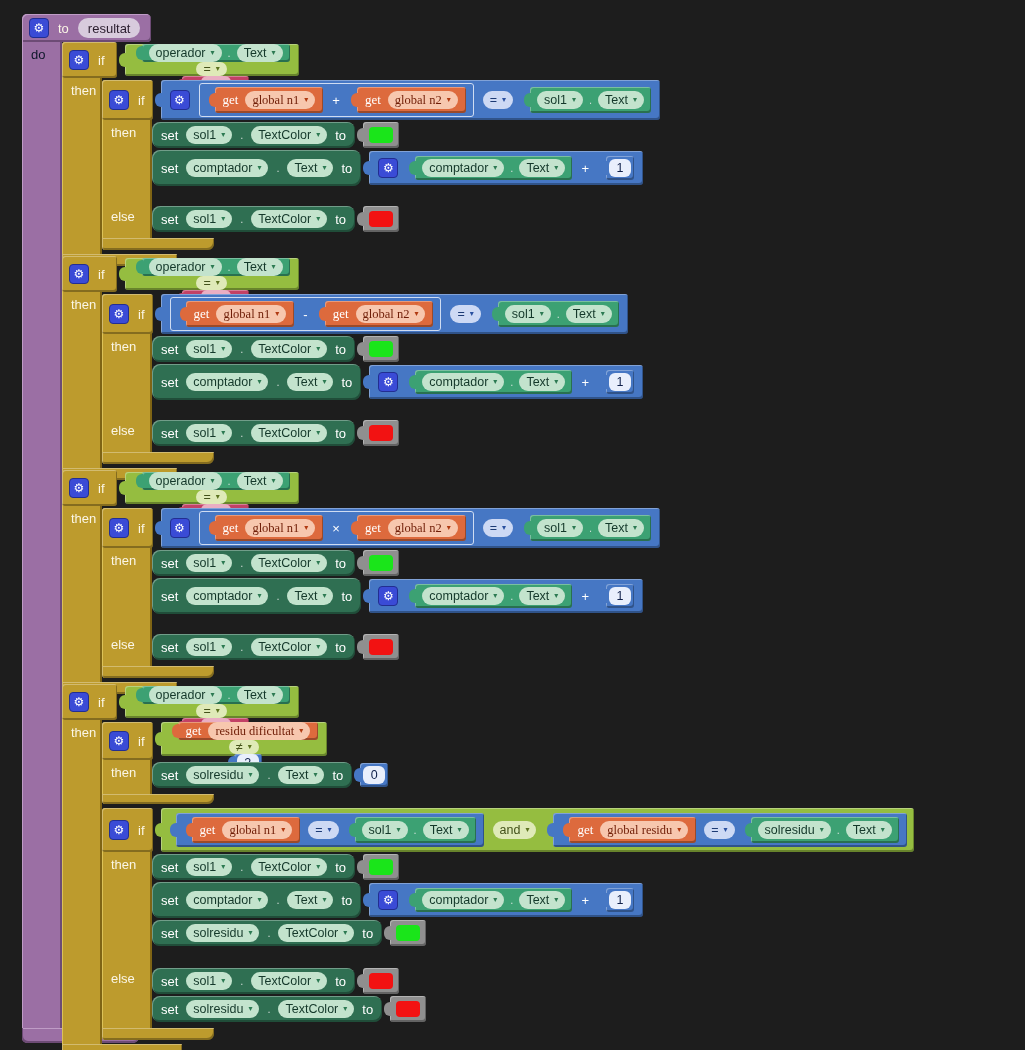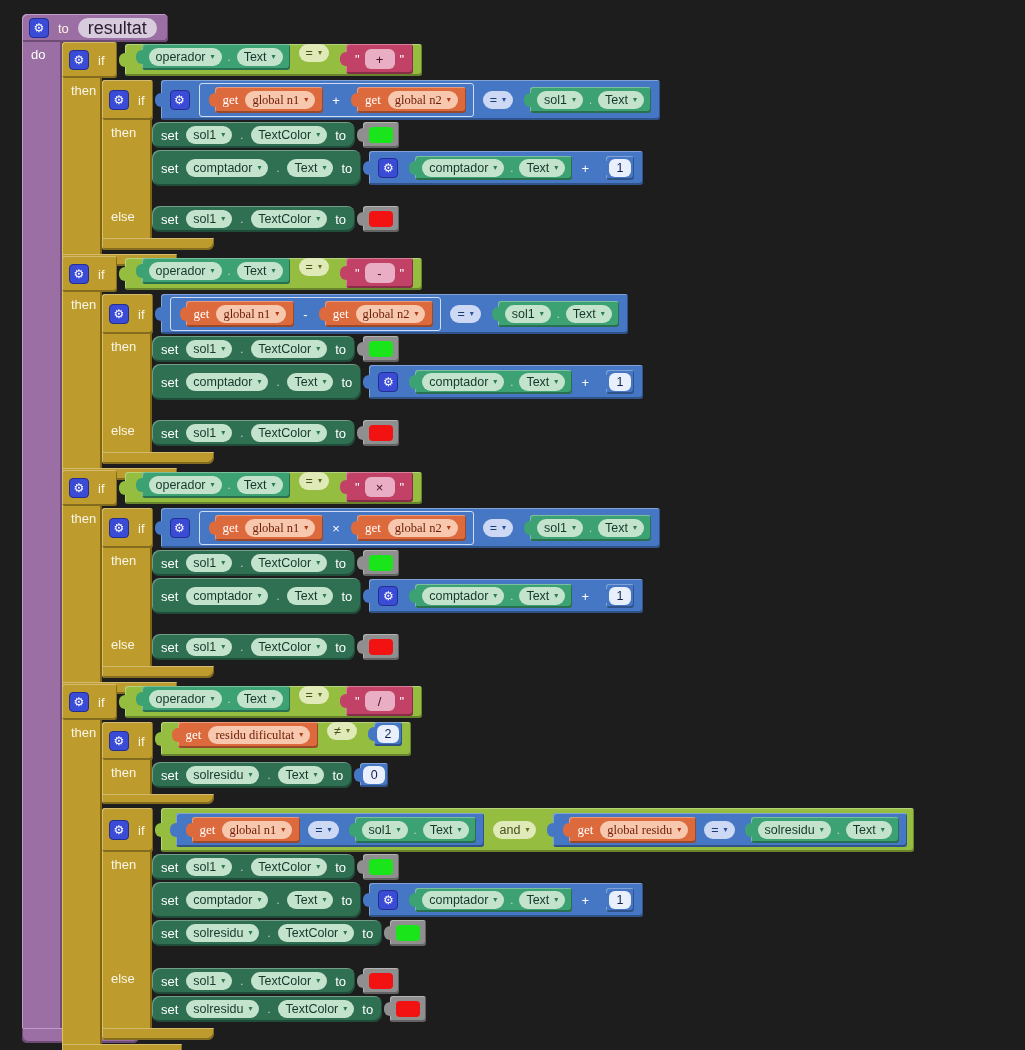--- a/index.html
+++ b/index.html
@@ -32,22 +32,22 @@
   .chead.inner{height:40px;padding-right:8px;}
   .cspine{width:var(--sw);flex:none;box-sizing:border-box;padding:5px 0 0 9px;color:#fbf6e6;}
   .cspine.gap{height:14px;}
   .cspine.gap16{height:16px;}
   .stack{display:flex;flex-direction:column;align-items:flex-start;padding:2px 0;}
   .cfoot{height:12px;width:115px;background:#bd9b2d;border-radius:0 0 6px 4px;margin-top:2px;
          position:relative;z-index:1;}
   .cfoot.inner{width:112px;}
   .cfoot.big{height:14px;width:120px;}
   
-  .limeblk{background:#95bd40;height:32px;display:flex;align-items:flex-start;gap:9px;padding:0 9px;
-           margin-top:2px;color:#fff;}
+  .limeblk{background:#95bd40;height:32px;display:flex;align-items:center;padding:0 9px;
+           margin-top:2px;color:#fff;flex-direction:column;}
   .limeblk.h34{height:34px;}
   .andblk{background:#95bd40;height:44px;display:flex;align-items:center;gap:9px;padding:0 7px;color:#fff;}
   .cget{background:#3ca173;height:26px;display:flex;align-items:center;gap:6px;padding:0 7px;color:#fff;}
   .cget.sm{height:24px;}
   .txtlit{background:#c24166;height:30px;display:flex;align-items:center;gap:5px;padding:0 9px;color:#fff;}
   .txtfield{background:#e9aec3;color:#4a0c28;min-width:24px;height:20px;border-radius:6px;
             display:flex;align-items:center;justify-content:center;padding:0 3px;}
   .q{color:#fff;}
   .mathblk{background:#4677c4;height:40px;display:flex;align-items:center;gap:9px;padding:0 9px;color:#fff;}
   .mathsub{border:1px solid #cfdcf2;border-radius:3px;background:#4677c4;display:flex;align-items:center;
@@ -63,23 +63,23 @@
   .swatch.green{background:#1ae51a;}
   .swatch.red{background:#f21212;}
   .stmt{display:flex;align-items:center;margin-bottom:2px;}
   .setbody{min-height:26px;background:#2f6f52;display:flex;align-items:center;gap:8px;padding:0 9px;color:#fff;border-radius:8px;}
   .setbody.tall{min-height:36px;}
   
   .proc-head{position:absolute;left:22px;top:14px;height:28px;background:#9b6fa4;border-radius:5px 5px 4px 0;
              display:flex;align-items:center;gap:9px;padding:0 11px 0 7px;z-index:2;
              box-shadow:inset 1px 1px 0 #bf9cc6, inset -1px -2px 0 #6d4b75;}
   .namefield{background:#d8cbdd;color:#2a1d2e;height:20px;border-radius:10px;padding:0 10px;
-             display:flex;align-items:center;font-size:18px;}
+             display:flex;align-items:center;font-size:13px;}
   .proc-spine{position:absolute;left:22px;top:42px;width:40px;height:986px;background:#9b6fa4;
-              box-sizing:border-box;padding:5px 0 0 9px;color:#ffffff;
+              box-sizing:border-box;padding:5px 0 0 9px;color:#0f172a;
               box-shadow:inset 1px 0 0 #bf9cc6, inset -2px 0 0 #6d4b75;}
   .proc-foot{position:absolute;left:22px;top:1028px;width:118px;height:15px;background:#9b6fa4;
              border-radius:0 0 8px 5px;box-shadow:inset 1px -2px 0 #6d4b75, inset 0 1px 0 #bf9cc6;}
   .sec{position:absolute;left:62px;}
 </style>
 </head>
 <body>
 
 <div class="canvas">
 

